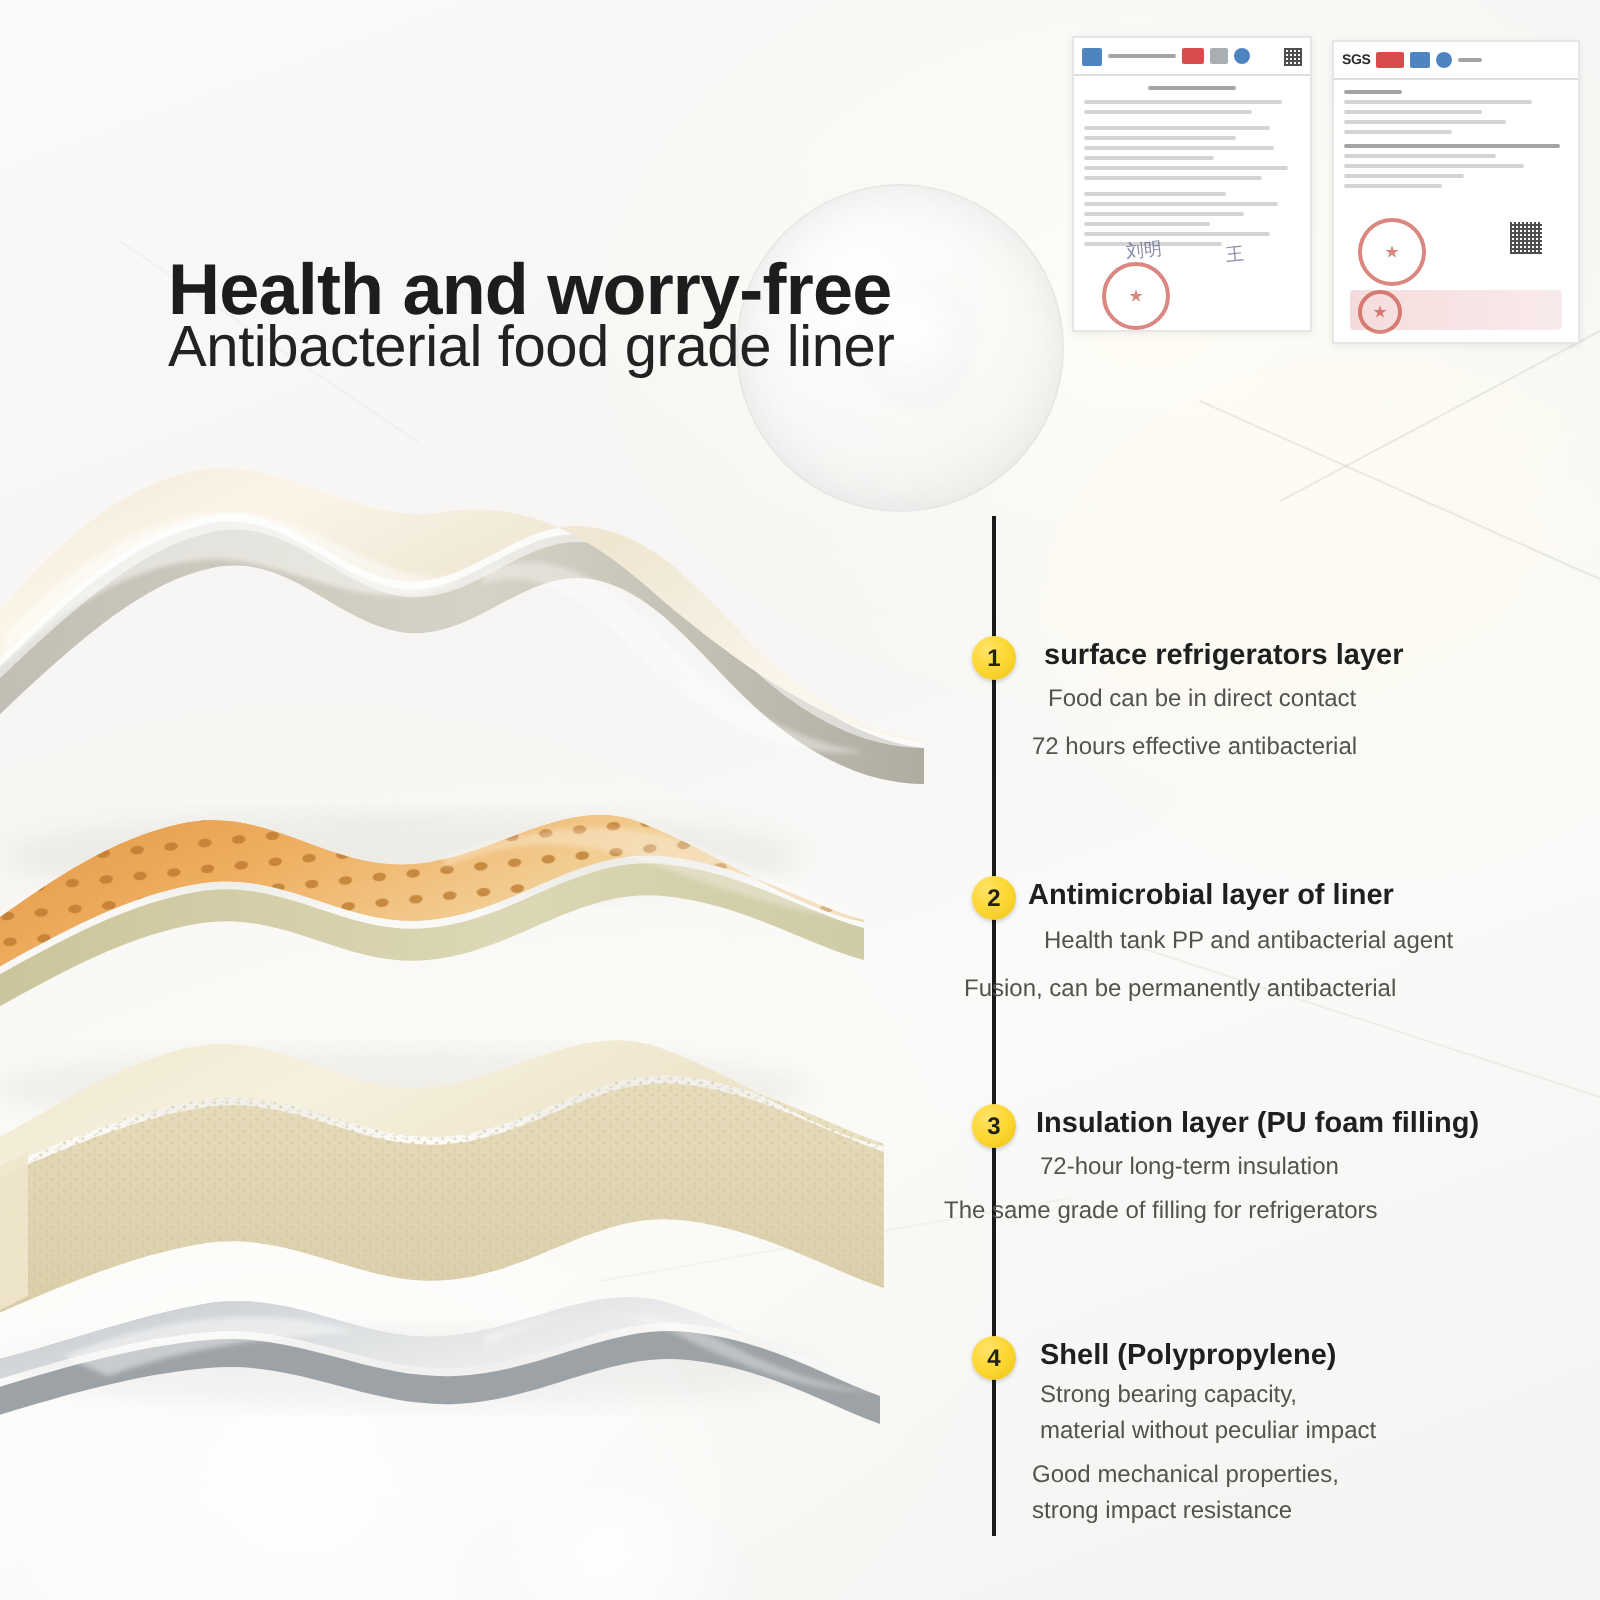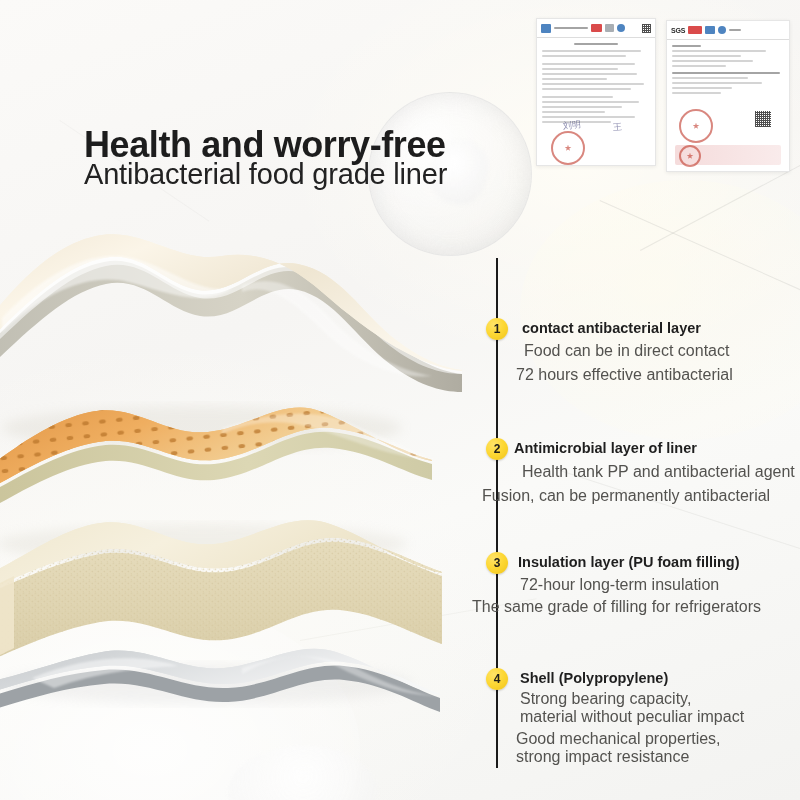--- a/index.html
+++ b/index.html
@@ -212,21 +212,21 @@
   }
   .callout-title {
     position: absolute;
     font-size: 14.5px;
     font-weight: bold;
     color: #1f1f1f;
     white-space: nowrap;
   }
   .callout-line {
     position: absolute;
-    font-size: 16px;
+    font-size: 12px;
     color: #53524f;
     white-space: nowrap;
     text-align: right;
   }
 </style>
 </head>
 <body>
 
 <div id="poster">
 
@@ -579,21 +579,21 @@
       <path d="M40 446 C 90 426, 140 420, 186 434 C 150 436, 106 440, 62 456 Z" fill="#FFFFFF" opacity="0.45" filter="url(#soft)"></path>
       <path d="M250 436 C 296 420, 334 420, 372 440 C 404 456, 426 462, 446 464
                C 410 464, 376 450, 344 434 C 312 418, 282 424, 250 442 Z" fill="#FFFFFF" opacity="0.35" filter="url(#soft)"></path>
     </g>
   </svg>
 
   <div class="timeline"></div>
 
   <div class="callout" style="left:486px;top:318px;">
     <div class="badge">1</div>
-    <div class="callout-title" style="left:36px;top:2px;">contact antibacterial layer</div>
+    <div class="callout-title" style="left:36px;top:2px;">surface refrigerators layer</div>
     <div class="callout-line" style="left:38px;top:24px;">Food can be in direct contact</div>
     <div class="callout-line" style="left:30px;top:48px;">72 hours effective antibacterial</div>
   </div>
 
   <div class="callout" style="left:486px;top:438px;">
     <div class="badge">2</div>
     <div class="callout-title" style="left:28px;top:2px;">Antimicrobial layer of liner</div>
     <div class="callout-line" style="left:36px;top:25px;">Health tank PP and antibacterial agent</div>
     <div class="callout-line" style="left:-4px;top:49px;">Fusion, can be permanently antibacterial</div>
   </div>

